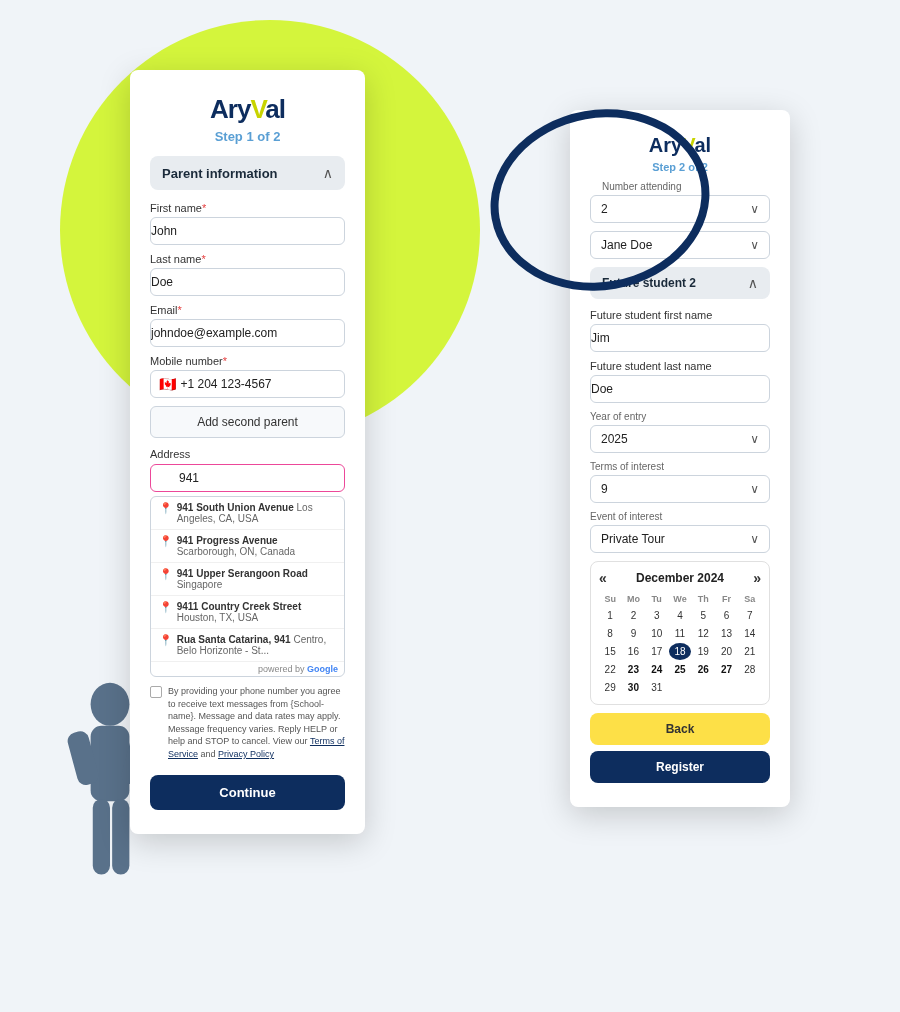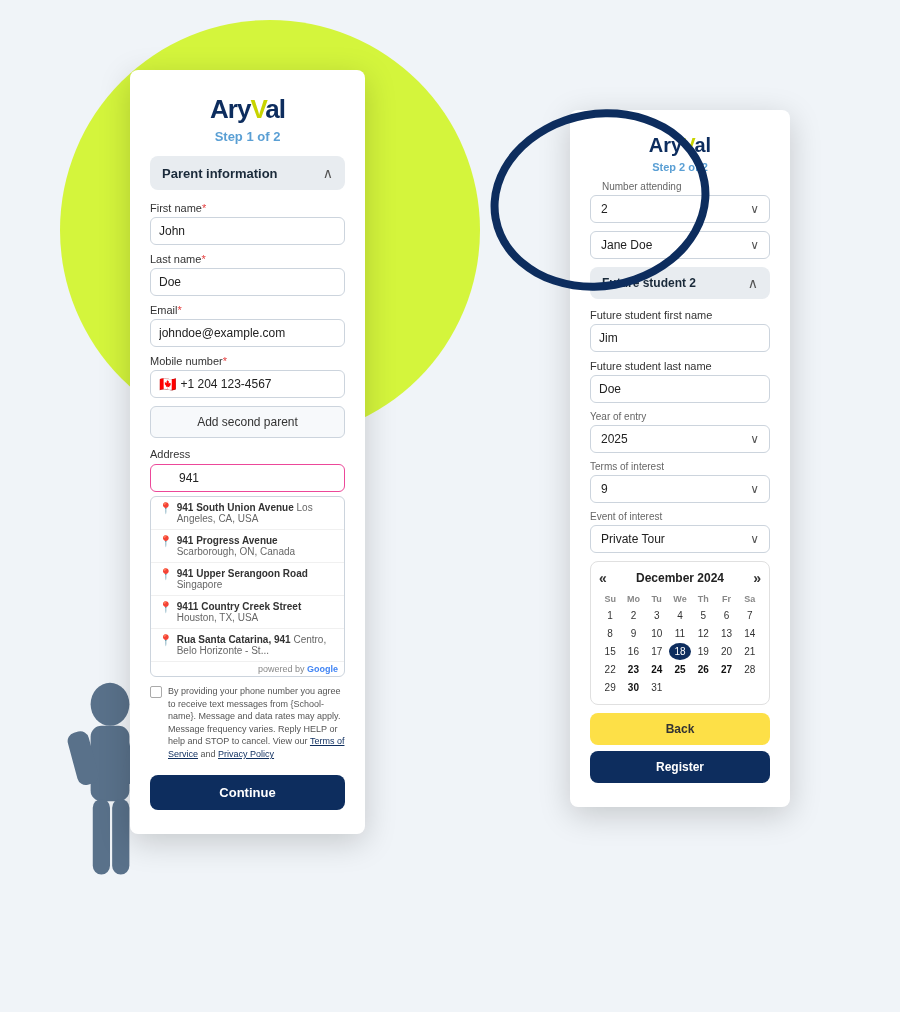--- a/index.html
+++ b/index.html
@@ -129,21 +129,21 @@
       color: #333;
       margin-bottom: 3px;
     }
     .field-label .req {
       color: #e53e3e;
     }
     .field-input {
       width: 100%;
       border: 1px solid #ccd4dd;
       border-radius: 6px;
-      padding: 6px 8px;
+      padding: 6px 0;
       font-size: 12px;
       color: #222;
       background: #fff;
     }
 
     
     .phone-field {
       display: flex;
       align-items: center;
       border: 1px solid #ccd4dd;

